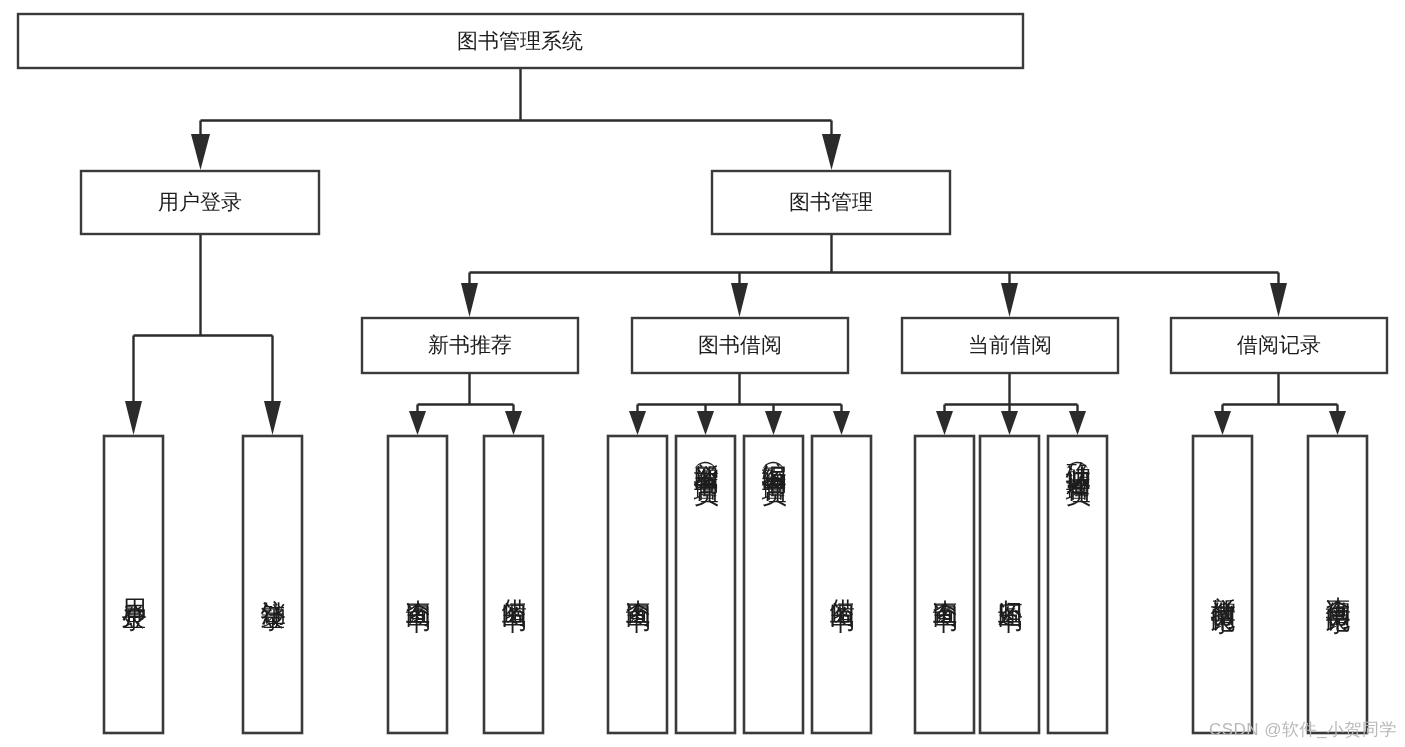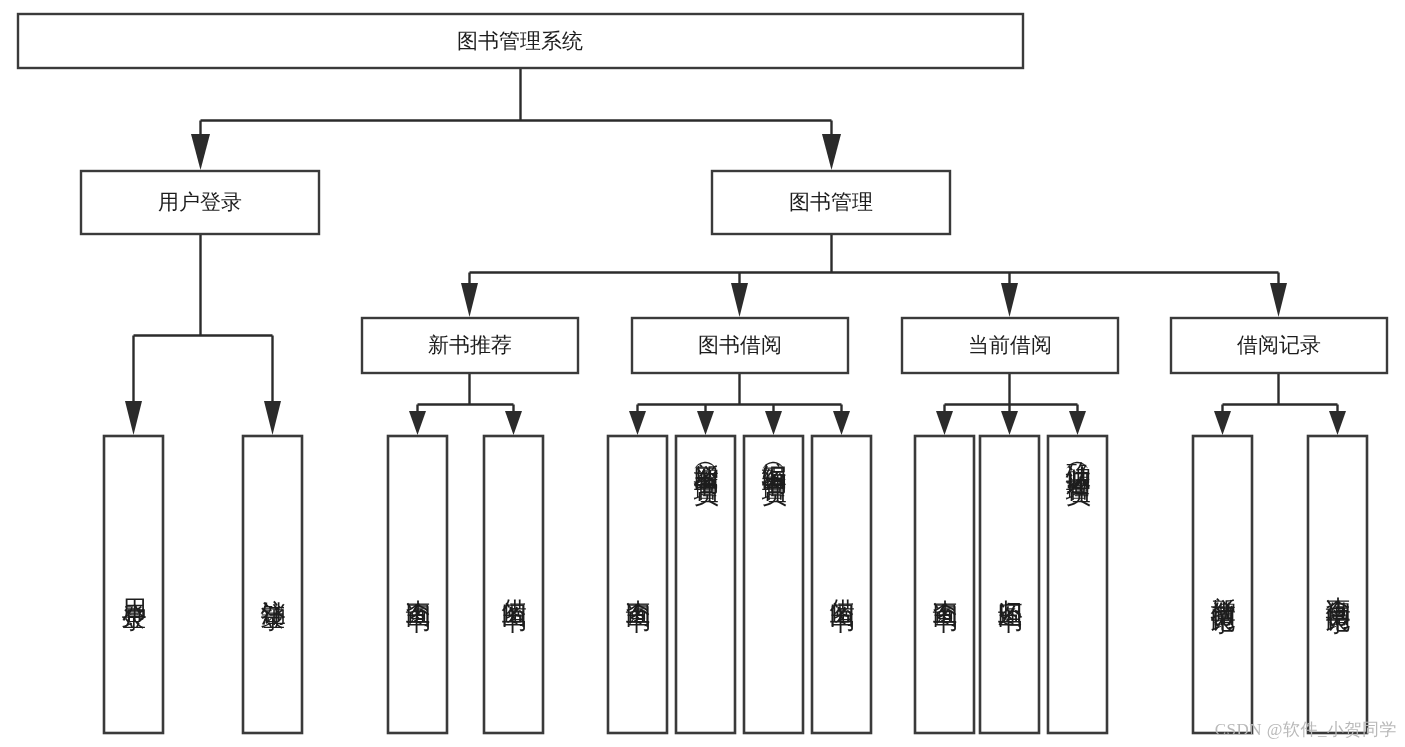--- a/index.html
+++ b/index.html
@@ -69,21 +69,21 @@
     line-height: 1.06;
     letter-spacing: 3px;
     color: #1d1d1d;
     white-space: nowrap;
     text-align: center;
   }
   .watermark {
     position: absolute;
     right: 8px;
     bottom: 6px;
-    font-family: Liberation Serif, serif;
+    font-family: Liberation Sans, sans-serif;
     font-size: 17px;
     color: #b9b9b9;
     letter-spacing: 0.5px;
     white-space: nowrap;
   }
 </style>
 </head>
 <body>
 
 <div id="diagram-root">

